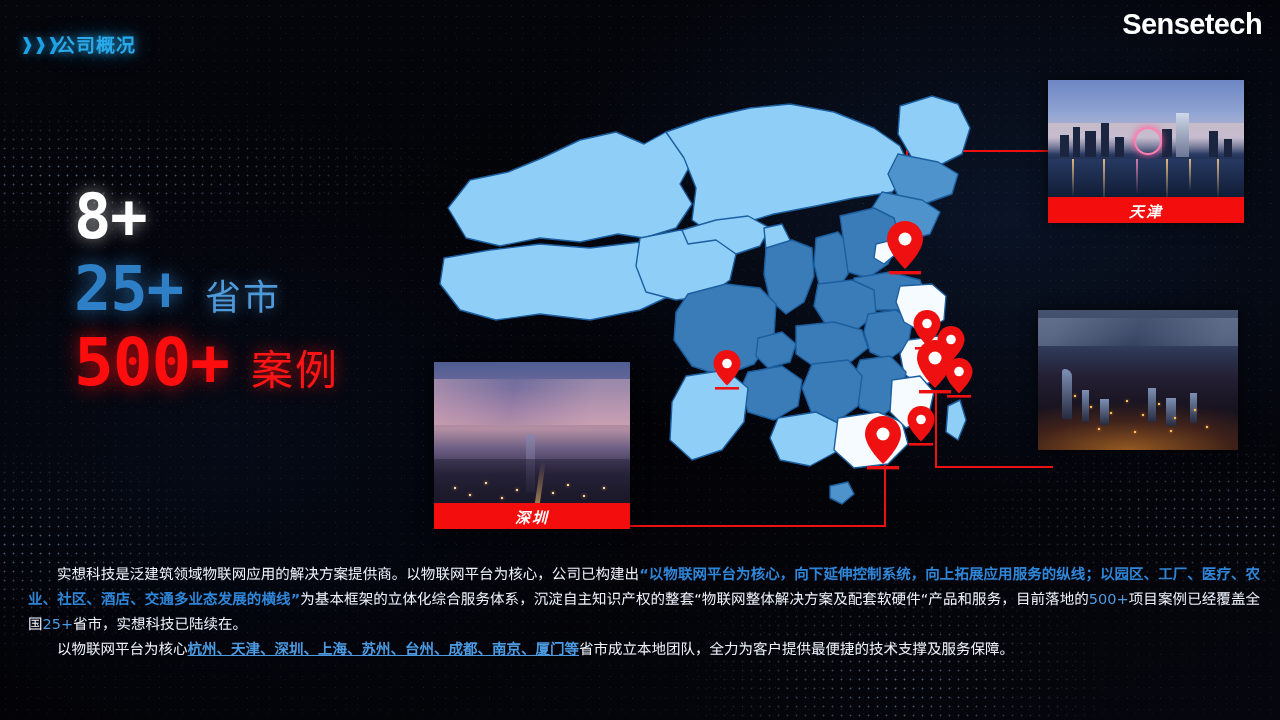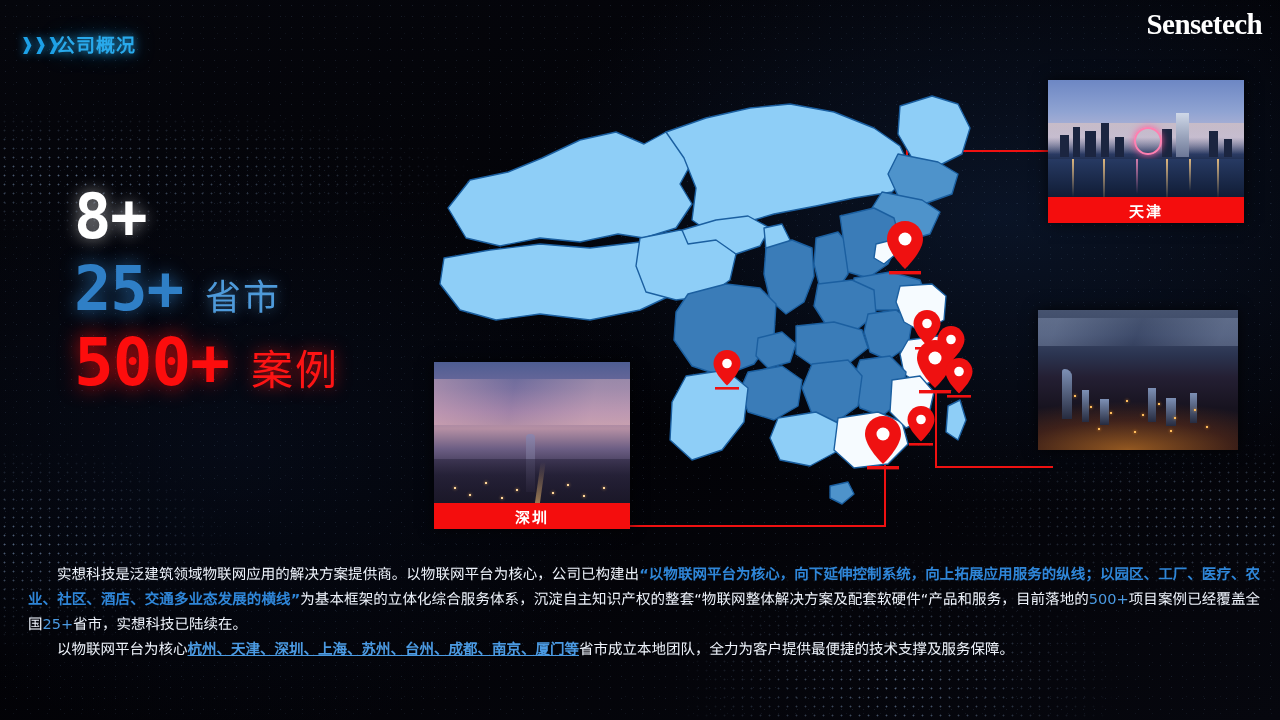--- a/index.html
+++ b/index.html
@@ -44,21 +44,21 @@
          mask-image:radial-gradient(ellipse 320px 200px at 70% 95%, #000 0%, transparent 70%); }
 
   
   .hdr-chev { position:absolute; left:20px; top:34px; display:flex; gap:1px;
               color:#1ea2e8; font-size:17px; font-weight:700; letter-spacing:-2px;
               text-shadow:0 0 8px rgba(30,162,232,.85); }
   .hdr-title { position:absolute; left:56px; top:30px; color:#29aaec; font-size:19px;
                font-weight:700; letter-spacing:1px;
                text-shadow:0 0 10px rgba(41,170,236,.9),0 0 22px rgba(41,170,236,.45);text-align:center; }
   .logo { position:absolute; right:18px; top:8px; color:#fff; font-size:29px;
-          font-weight:700; letter-spacing:-0.6px; font-family:Liberation Serif, serif; }
+          font-weight:700; letter-spacing:-0.6px; font-family:Liberation Sans, sans-serif; }
 
   
   .stats { position:absolute; left:74px; top:186px; }
   .statrow { display:flex; align-items:baseline; margin-bottom:10px; }
   .num { font-family:"DejaVu Sans Mono","Liberation Mono",monospace;
          font-size:62px; font-weight:700; letter-spacing:-1px; line-height:1; }
   .lbl { font-size:40px; font-weight:500; margin-left:22px; letter-spacing:2px; line-height:1; }
   .r1 .num { color:#ffffff; text-shadow:0 0 16px rgba(255,255,255,.55); }
   .r1 .lbl { color:#ffffff; text-shadow:0 0 14px rgba(255,255,255,.45); }
   .r2 { margin-top:8px; }
@@ -69,21 +69,21 @@
   .r3 .lbl { color:#fd1414; text-shadow:0 0 16px rgba(253,20,20,.7); font-size:42px; }
 
   
   .mapwrap { position:absolute; left:430px; top:88px; width:600px; height:460px; }
   .mapwrap svg { width:100%; height:100%; display:block; }
 
   
   .conn { position:absolute; border:0; background:#ef1111; }
 
   
-  .card { position:absolute; box-shadow:0 0 14px rgba(0,0,0,.7); }
+  .card { position:absolute; box-shadow:0 0 14px rgba(0,0,0,.7);font-style:italic; }
   .card .photo { width:100%; height:100%; position:relative; overflow:hidden; }
   .card .cap {
     position:absolute; left:0; right:0; bottom:0; height:26px; background:#f40d0d;
     color:#fff; font-size:15px; font-weight:700; letter-spacing:2px;
     display:flex; align-items:center; justify-content:center;
   }
 
   
   .ph-tj {
     background:

